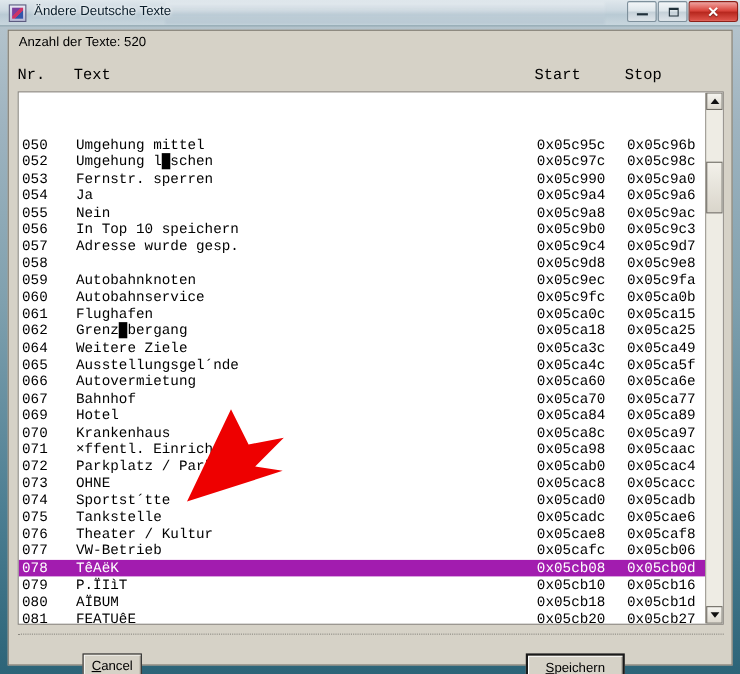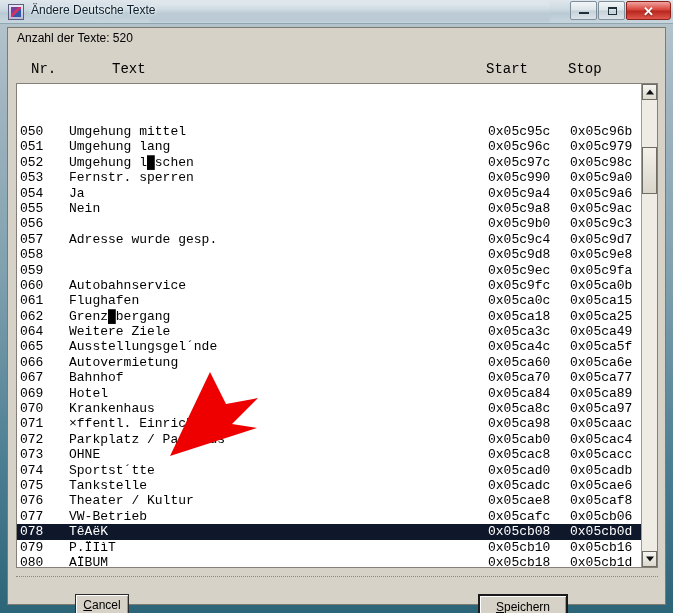--- a/index.html
+++ b/index.html
@@ -147,22 +147,22 @@
   #col-headers {
     position: absolute;
     left: 0; top: 33px;
     width: 659px;
     height: 22px;
     font-family: "Liberation Mono", "DejaVu Sans Mono", monospace;
     font-size: 14px;
     color: #000000;
   }
   #col-headers span { position: absolute; top: 0; white-space: pre; }
-  #hdr-nr   { left: 23px; }
-  #hdr-text { left: 59px; margin-left: 45px; }
+  #hdr-nr   { left: 8px; }
+  #hdr-text { left: 59px; }
   #hdr-start{ left: 478px; }
   #hdr-stop { left: 560px; }
 
   
   #listbox {
     position: absolute;
     left: 8px; top: 55px;
     width: 642px;
     height: 485px;
     background: #ffffff;
@@ -179,21 +179,21 @@
   .row {
     position: relative;
     height: 15.4px;
     font-family: "Liberation Mono", "DejaVu Sans Mono", monospace;
     font-size: 13px;
     line-height: 15.4px;
     color: #000000;
     white-space: pre;
   }
   .row.selected {
-    background: #0f172a;
+    background: #a21caf;
     color: #ffffff;
   }
   .row .c-nr    { position: absolute; left: 3px;   }
   .row .c-text  { position: absolute; left: 52px;  }
   .row .c-start { position: absolute; left: 471px; }
   .row .c-stop  { position: absolute; left: 553px; }
 
   
   #vscroll {
     position: absolute;
@@ -313,29 +313,28 @@
     <div id="col-headers">
       <span id="hdr-nr">Nr.</span>
       <span id="hdr-text">Text</span>
       <span id="hdr-start">Start</span>
       <span id="hdr-stop">Stop</span>
     </div>
 
     <div id="listbox">
       <div id="rows">
           <div class="row"><span class="c-nr">050</span><span class="c-text">Umgehung mittel</span><span class="c-start">0x05c95c</span><span class="c-stop">0x05c96b</span></div>
-          <div class="row"><span class="c-nr">051</span><span class="c-text">Umgehung lang</span><span class="c-start">0x05c96c</span><span class="c-stop">0x05c979</span></div>
           <div class="row"><span class="c-nr">052</span><span class="c-text">Umgehung l█schen</span><span class="c-start">0x05c97c</span><span class="c-stop">0x05c98c</span></div>
           <div class="row"><span class="c-nr">053</span><span class="c-text">Fernstr. sperren</span><span class="c-start">0x05c990</span><span class="c-stop">0x05c9a0</span></div>
           <div class="row"><span class="c-nr">054</span><span class="c-text">Ja</span><span class="c-start">0x05c9a4</span><span class="c-stop">0x05c9a6</span></div>
           <div class="row"><span class="c-nr">055</span><span class="c-text">Nein</span><span class="c-start">0x05c9a8</span><span class="c-stop">0x05c9ac</span></div>
-          <div class="row"><span class="c-nr">056</span><span class="c-start">0x05c9b0</span><span class="c-stop">0x05c9c3</span></div>
+          <div class="row"><span class="c-nr">056</span><span class="c-text">In Top 10 speichern</span><span class="c-start">0x05c9b0</span><span class="c-stop">0x05c9c3</span></div>
           <div class="row"><span class="c-nr">057</span><span class="c-text">Adresse wurde gesp.</span><span class="c-start">0x05c9c4</span><span class="c-stop">0x05c9d7</span></div>
           <div class="row"><span class="c-nr">058</span><span class="c-start">0x05c9d8</span><span class="c-stop">0x05c9e8</span></div>
-          <div class="row"><span class="c-nr">059</span><span class="c-start">0x05c9ec</span><span class="c-stop">0x05c9fa</span></div>
+          <div class="row"><span class="c-nr">059</span><span class="c-text">Autobahnknoten</span><span class="c-start">0x05c9ec</span><span class="c-stop">0x05c9fa</span></div>
           <div class="row"><span class="c-nr">060</span><span class="c-text">Autobahnservice</span><span class="c-start">0x05c9fc</span><span class="c-stop">0x05ca0b</span></div>
           <div class="row"><span class="c-nr">061</span><span class="c-text">Flughafen</span><span class="c-start">0x05ca0c</span><span class="c-stop">0x05ca15</span></div>
           <div class="row"><span class="c-nr">062</span><span class="c-text">Grenz█bergang</span><span class="c-start">0x05ca18</span><span class="c-stop">0x05ca25</span></div>
           <div class="row"><span class="c-nr">064</span><span class="c-text">Weitere Ziele</span><span class="c-start">0x05ca3c</span><span class="c-stop">0x05ca49</span></div>
           <div class="row"><span class="c-nr">065</span><span class="c-text">Ausstellungsgel´nde</span><span class="c-start">0x05ca4c</span><span class="c-stop">0x05ca5f</span></div>
           <div class="row"><span class="c-nr">066</span><span class="c-text">Autovermietung</span><span class="c-start">0x05ca60</span><span class="c-stop">0x05ca6e</span></div>
           <div class="row"><span class="c-nr">067</span><span class="c-text">Bahnhof</span><span class="c-start">0x05ca70</span><span class="c-stop">0x05ca77</span></div>
           <div class="row"><span class="c-nr">069</span><span class="c-text">Hotel</span><span class="c-start">0x05ca84</span><span class="c-stop">0x05ca89</span></div>
           <div class="row"><span class="c-nr">070</span><span class="c-text">Krankenhaus</span><span class="c-start">0x05ca8c</span><span class="c-stop">0x05ca97</span></div>
           <div class="row"><span class="c-nr">071</span><span class="c-text">×ffentl. Einrichtung</span><span class="c-start">0x05ca98</span><span class="c-stop">0x05caac</span></div>

